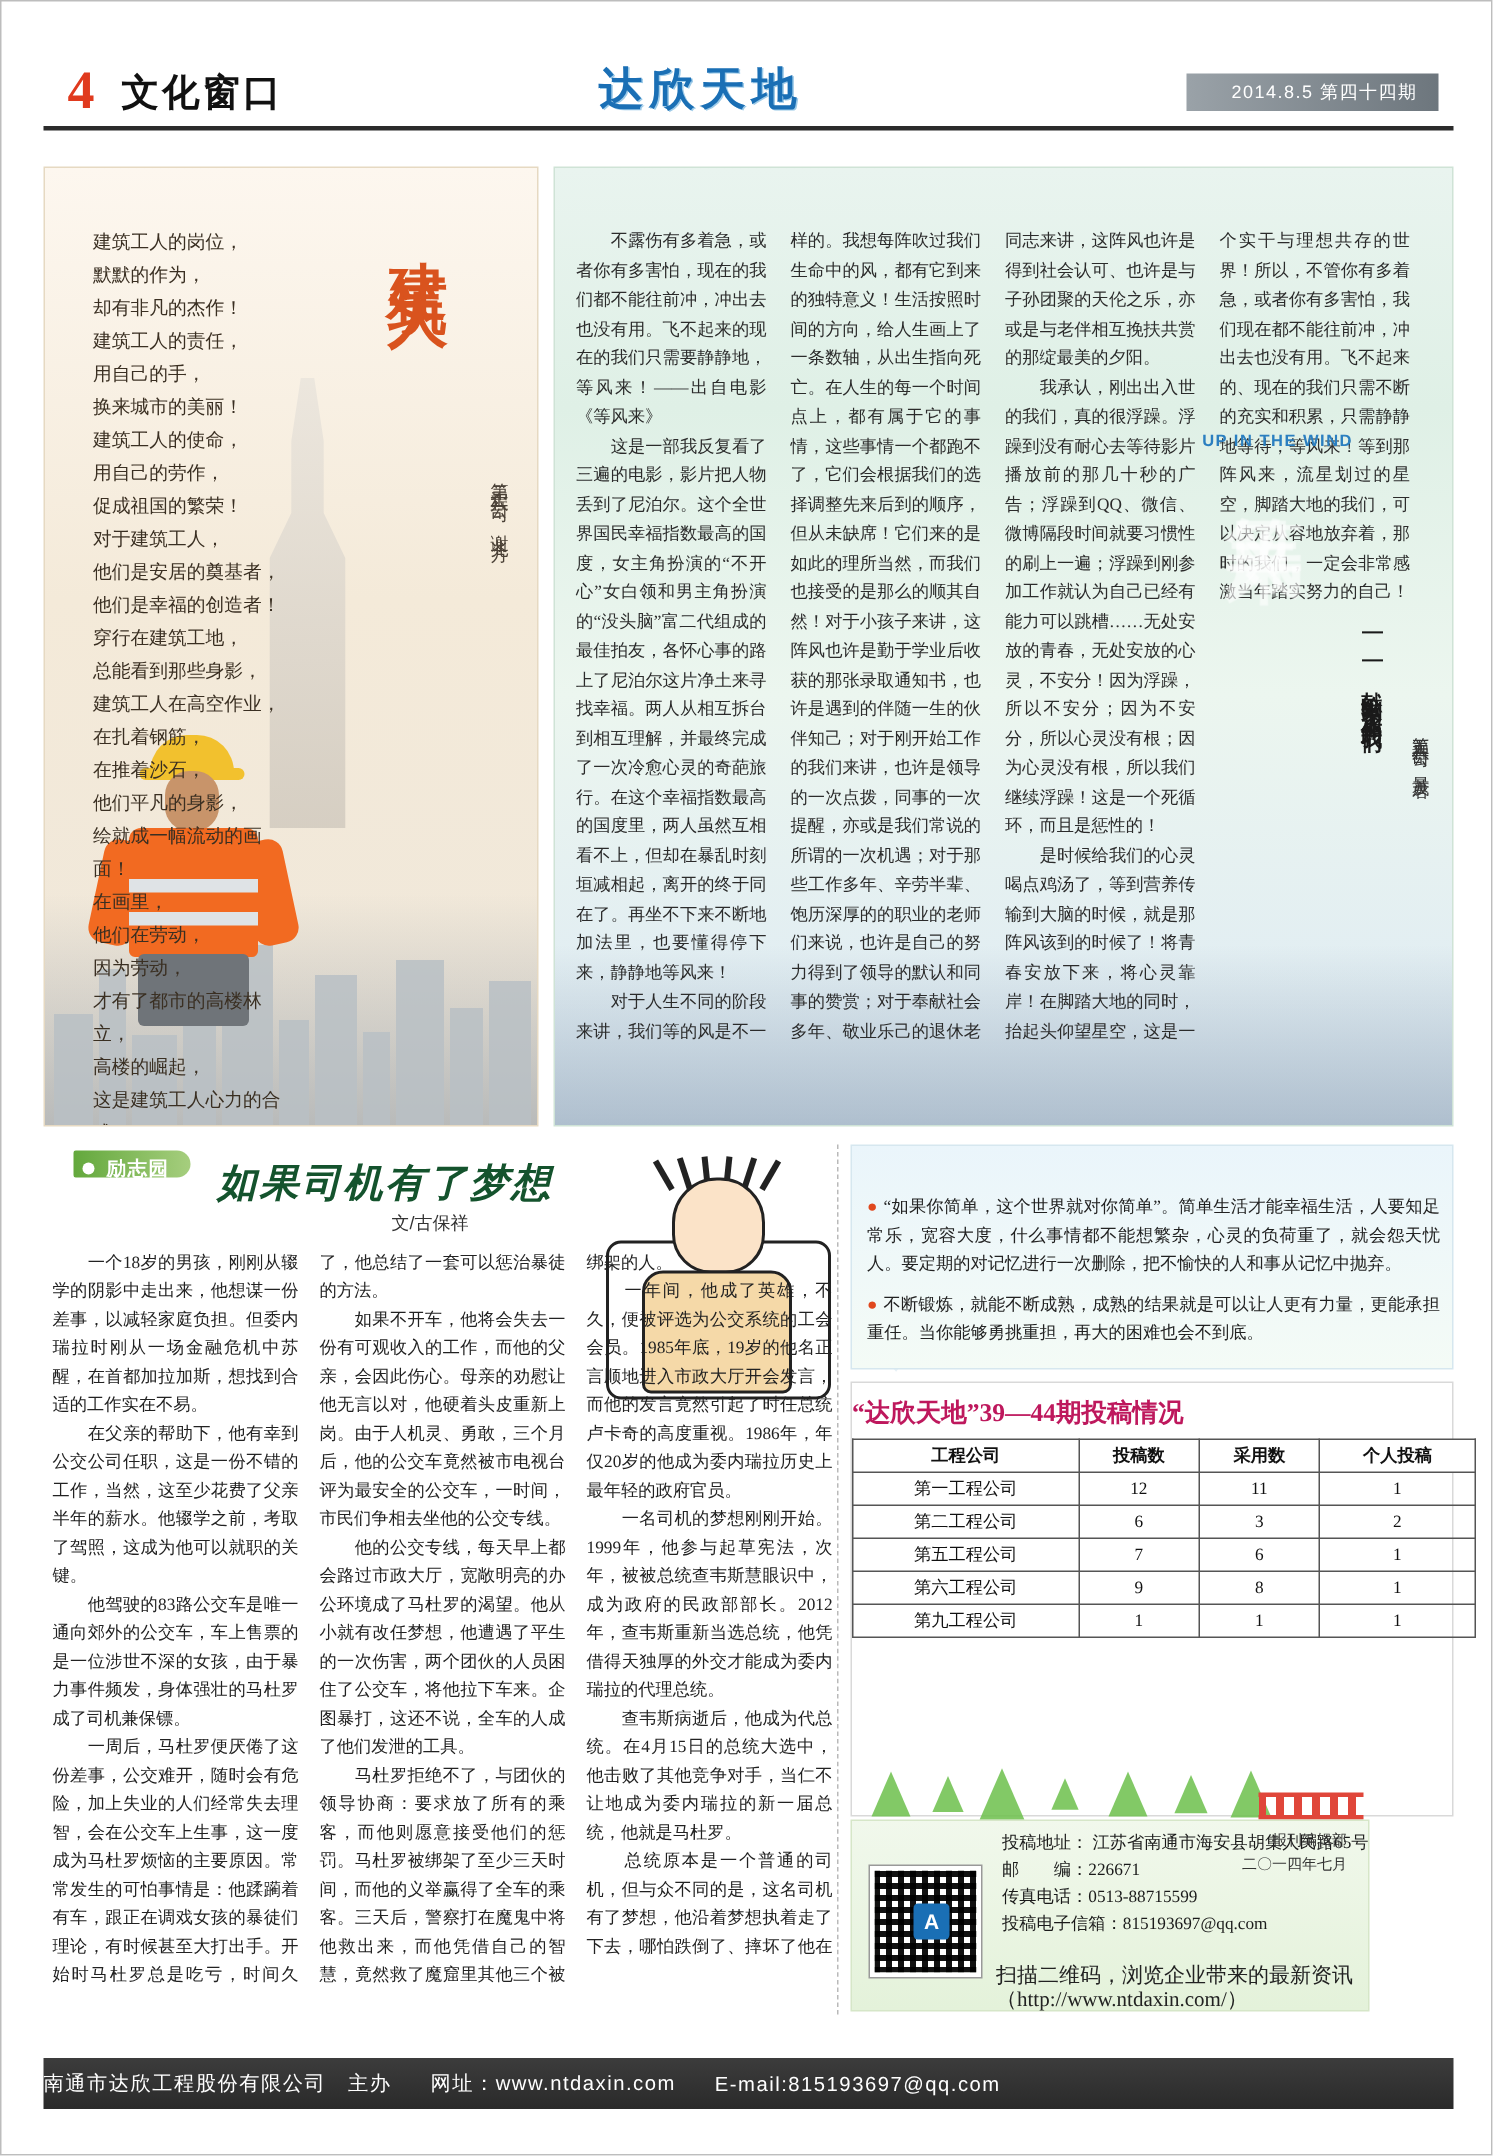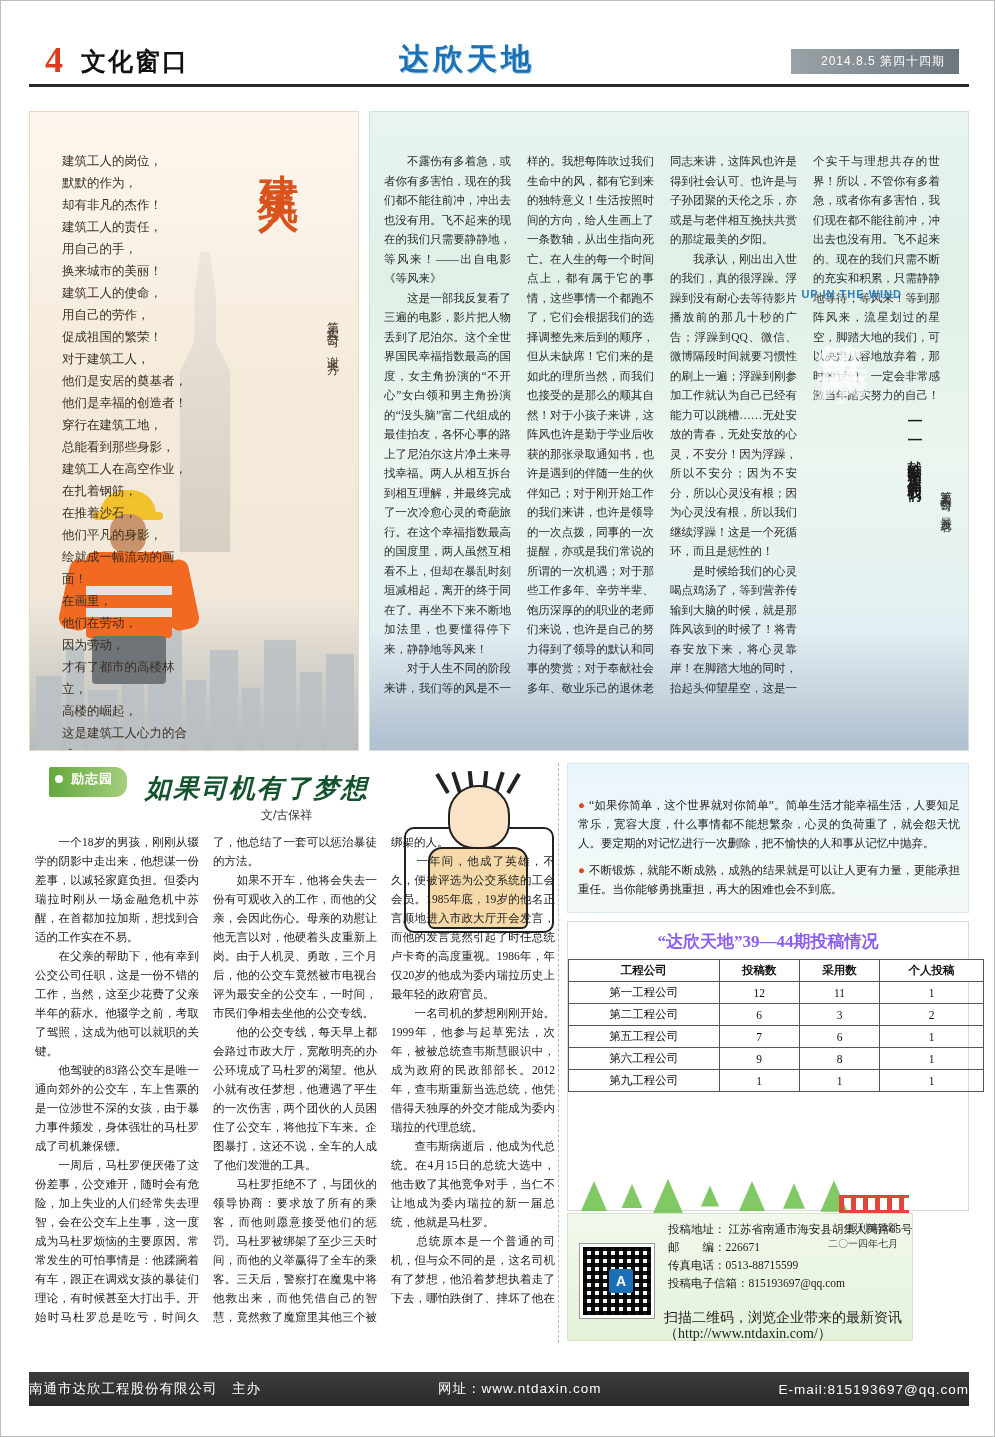--- a/index.html
+++ b/index.html
@@ -38,21 +38,21 @@
     text-shadow: 1px 1px 0 #9ecbe8;
   }
   .issue-bar {
     position: absolute; right: 10px; top: 10px;
     background: linear-gradient(90deg,#9aa2a8,#6d767d);
     color: #fff; font-size: 12px; padding: 4px 14px 4px 30px;
     letter-spacing: 1px;
   }
   
   .tag {
-    position: absolute; height: 30px; line-height: 24px;
+    position: absolute; height: 18px; line-height: 24px;
     color: #fff; font-size: 13px; font-weight: bold;
     padding: 0 14px 0 22px; letter-spacing: 1px;
     border-radius: 2px 12px 12px 2px;
   }
   .tag.orange { background: linear-gradient(90deg,#f0a33c,#f5c27a); }
   .tag.blue   { background: linear-gradient(90deg,#3c86c9,#86b9e2); }
   .tag.green  { background: linear-gradient(90deg,#63a83c,#a6ce7e); }
   .tag.teal   { background: linear-gradient(90deg,#2f9b9b,#8ccfcf); }
   .tag::before{
     content:""; position:absolute; left:6px; top:8px; width:8px; height:8px;
@@ -190,21 +190,21 @@
     font-family:"Liberation Serif", serif; text-align: justify;
   }
   .weibo-body p { margin:0 0 8px 0; text-indent: 0; }
   .bullet { color:#e0481e; font-weight:bold; margin-right:4px; }
   
   .table-panel {
     position:absolute; left:566px; top:920px; width:402px; height:290px;
     background:#fff; border:1px solid #d9d9d9;
   }
   .table-title {
-    text-align:center; font-size:17px; font-weight:bold; color:#8b5cf6;
+    text-align:left; font-size:17px; font-weight:bold; color:#be185d;
     padding: 8px 0 6px 0; font-family:"Liberation Serif", serif;
   }
   table.stats {
     width: 416px; margin: 0 auto; border-collapse: collapse;
     font-size: 11.5px; font-family:"Liberation Serif", serif;
   }
   table.stats th, table.stats td {
     border: 1px solid #555; text-align:center; padding: 3px 2px; color:#111;
   }
   table.stats th { font-weight: bold; background:#fff; }
@@ -251,21 +251,21 @@
   .trees { position:absolute; left:566px; top:1150px; width:402px; height:66px; pointer-events:none;}
   .tree { position:absolute; bottom:6px; width:0; height:0; border-left:13px solid transparent; border-right:13px solid transparent; border-bottom:30px solid #6cbf4b; opacity:.85;}
   .fence { position:absolute; right:60px; bottom:4px; width:70px; height:18px;
     background: repeating-linear-gradient(90deg,#e0463a 0 5px, transparent 5px 12px);
     border-top:3px solid #e0463a; border-bottom:3px solid #e0463a;}
   
   .footer {
     position:absolute; left:28px; bottom:30px; width:940px; height:34px;
     background: linear-gradient(180deg,#3c3c3c,#2a2a2a);
     color:#fff; font-size:13.5px; letter-spacing:1px;
-    display:flex; align-items:center; justify-content:space-between; gap:42px;
+    display:flex; align-items:center; justify-content:flex-start; gap:26px;
   }
   .footer span { white-space: nowrap; }
   .wm {
     position:absolute; left:580px; top:810px; font-size:80px; color:rgba(120,170,200,.18);
     font-weight:bold; transform: rotate(-12deg); pointer-events:none;
     font-family:"Liberation Serif", serif;
   }
 </style>
 </head>
 <body>

